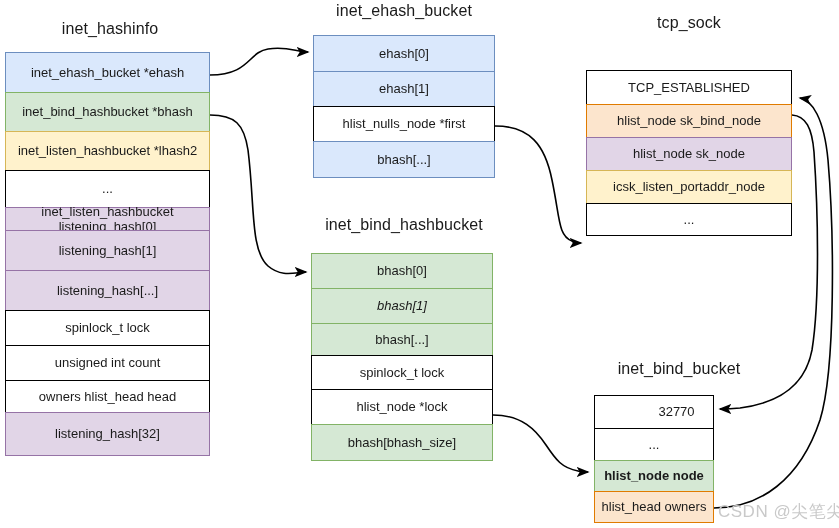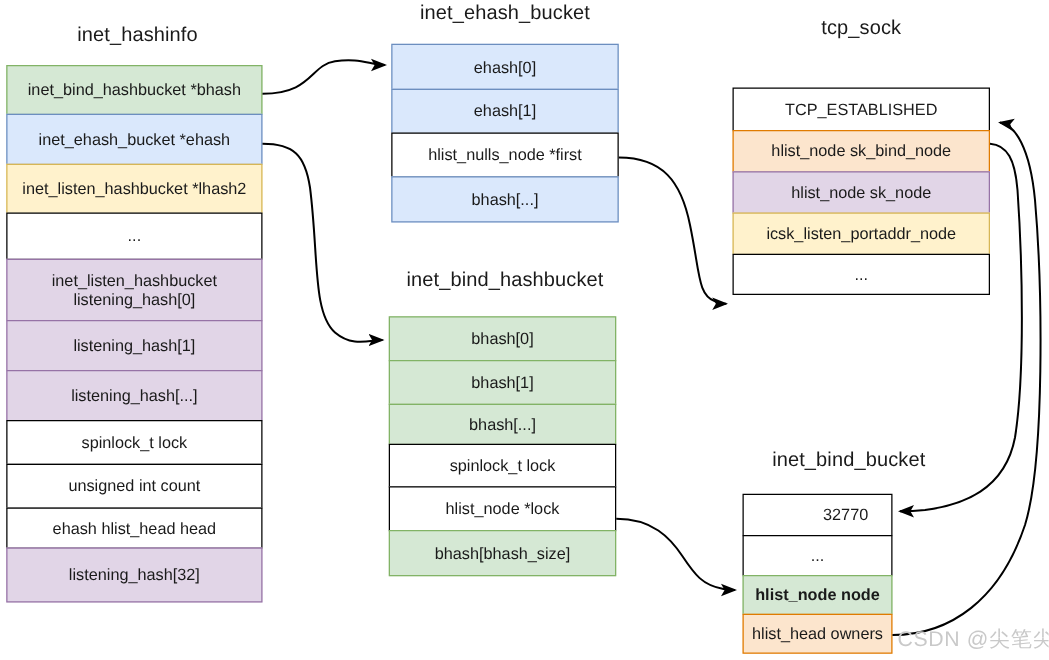--- a/index.html
+++ b/index.html
@@ -65,48 +65,48 @@
   }
 </style>
 </head>
 <body>
 
 <div id="canvas">
 
   <div class="struct-title" style="left:5px; top:20px; width:210px;">inet_hashinfo</div>
 
   <div class="struct" style="left:5px; top:52px; width:205px;">
+    <div class="row c-blue" style="height:41px;">inet_ehash_bucket *ehash</div>
     <div class="row c-green" style="height:40px;">inet_bind_hashbucket *bhash</div>
-    <div class="row c-blue" style="height:41px;">inet_ehash_bucket *ehash</div>
     <div class="row c-yellow2" style="height:40px;">inet_listen_hashbucket *lhash2</div>
     <div class="row c-white" style="height:38px;">...</div>
-    <div class="row c-purple" style="height:50px;">inet_listen_hashbucket
+    <div class="row c-purple" style="height:24px;">inet_listen_hashbucket
 listening_hash[0]</div>
     <div class="row c-purple" style="height:41px;">listening_hash[1]</div>
     <div class="row c-purple" style="height:41px;">listening_hash[...]</div>
     <div class="row c-white" style="height:36px;">spinlock_t lock</div>
     <div class="row c-white" style="height:36px;">unsigned int count</div>
-    <div class="row c-white" style="height:33px;">ehash hlist_head head</div>
+    <div class="row c-white" style="height:33px;">owners hlist_head head</div>
     <div class="row c-purple" style="height:44px;">listening_hash[32]</div>
   </div>
 
   <div class="struct-title" style="left:313px; top:2px; width:182px;">inet_ehash_bucket</div>
 
   <div class="struct" style="left:313px; top:35px; width:182px;">
     <div class="row c-blue" style="height:37px;">ehash[0]</div>
     <div class="row c-blue" style="height:36px;">ehash[1]</div>
     <div class="row c-white" style="height:36px;">hlist_nulls_node *first</div>
     <div class="row c-blue" style="height:37px;">bhash[...]</div>
   </div>
 
   <div class="struct-title" style="left:306px; top:216px; width:196px;">inet_bind_hashbucket</div>
 
   <div class="struct" style="left:311px; top:253px; width:182px;">
     <div class="row c-green" style="height:36px;">bhash[0]</div>
-    <div class="row c-green" style="height:36px;">bhash[1]</div>
+    <div class="row c-green" style="height:36px;font-style:italic;">bhash[1]</div>
     <div class="row c-green" style="height:33px;">bhash[...]</div>
     <div class="row c-white" style="height:35px;">spinlock_t lock</div>
     <div class="row c-white" style="height:36px;">hlist_node *lock</div>
     <div class="row c-green" style="height:37px;">bhash[bhash_size]</div>
   </div>
 
   <div class="struct-title" style="left:586px; top:14px; width:206px;">tcp_sock</div>
 
   <div class="struct" style="left:586px; top:46px; width:206px;">
     <div class="row c-white" style="height:35px;margin-top:24px;">TCP_ESTABLISHED</div>

